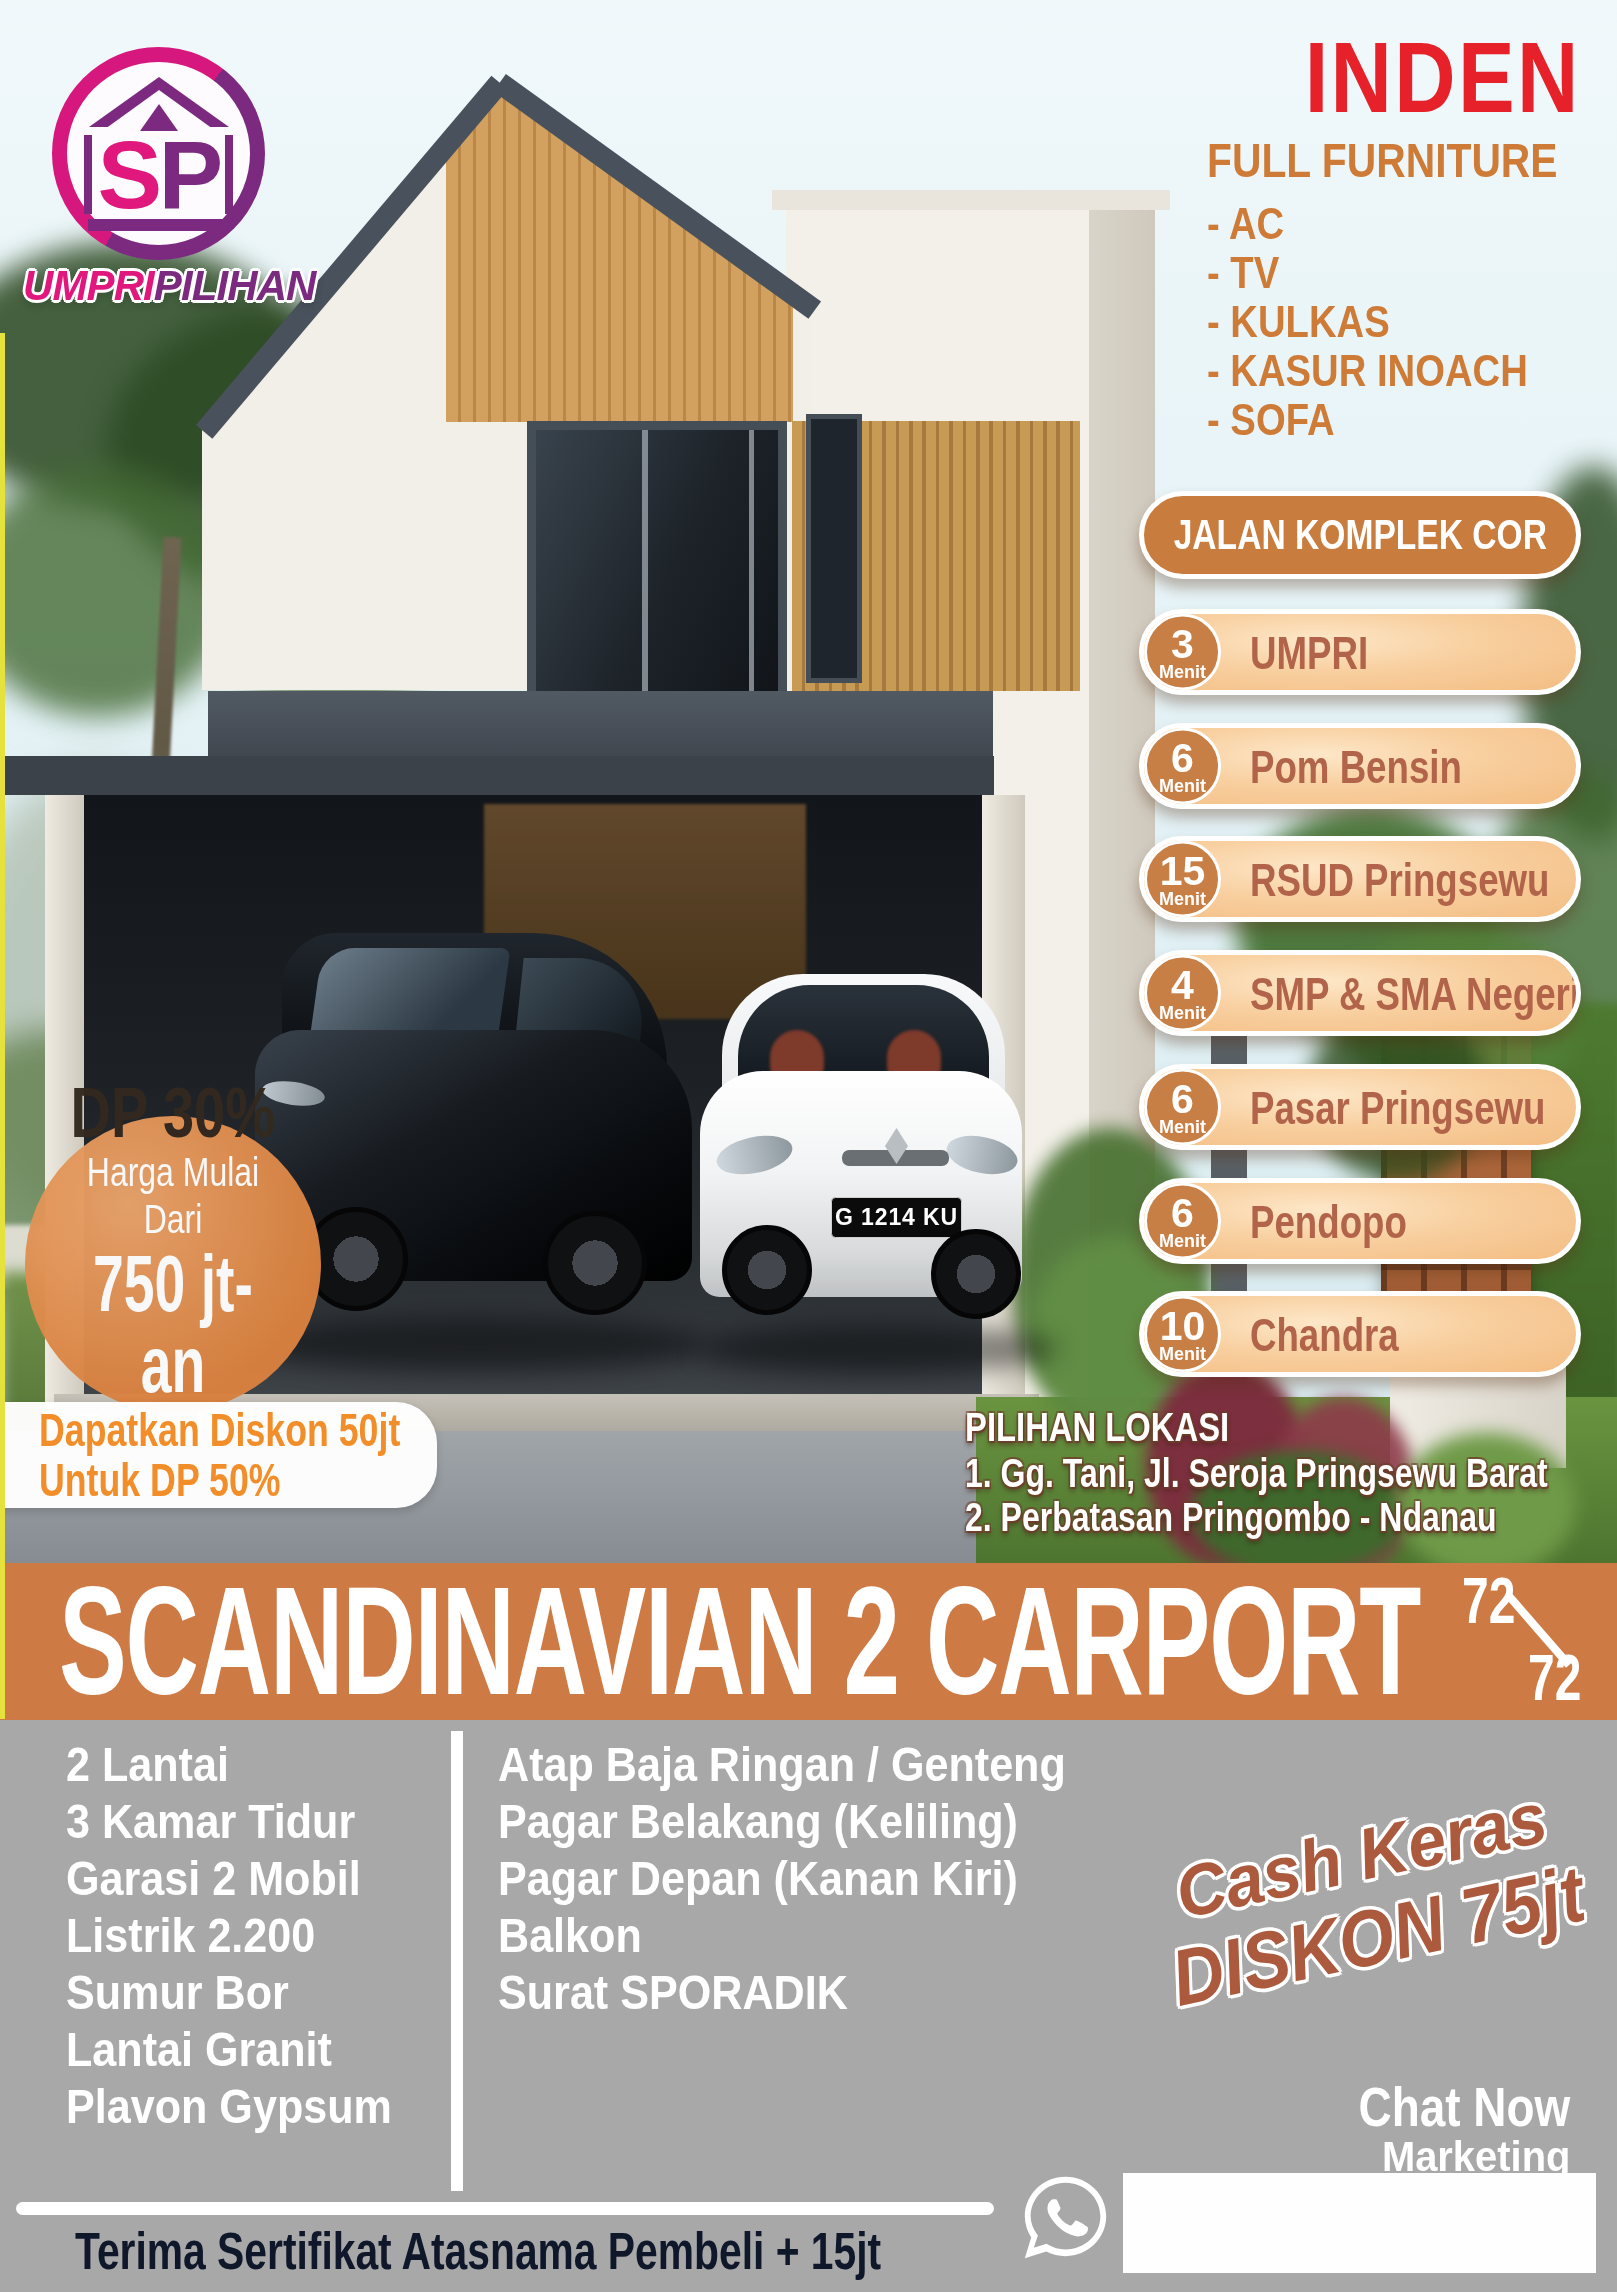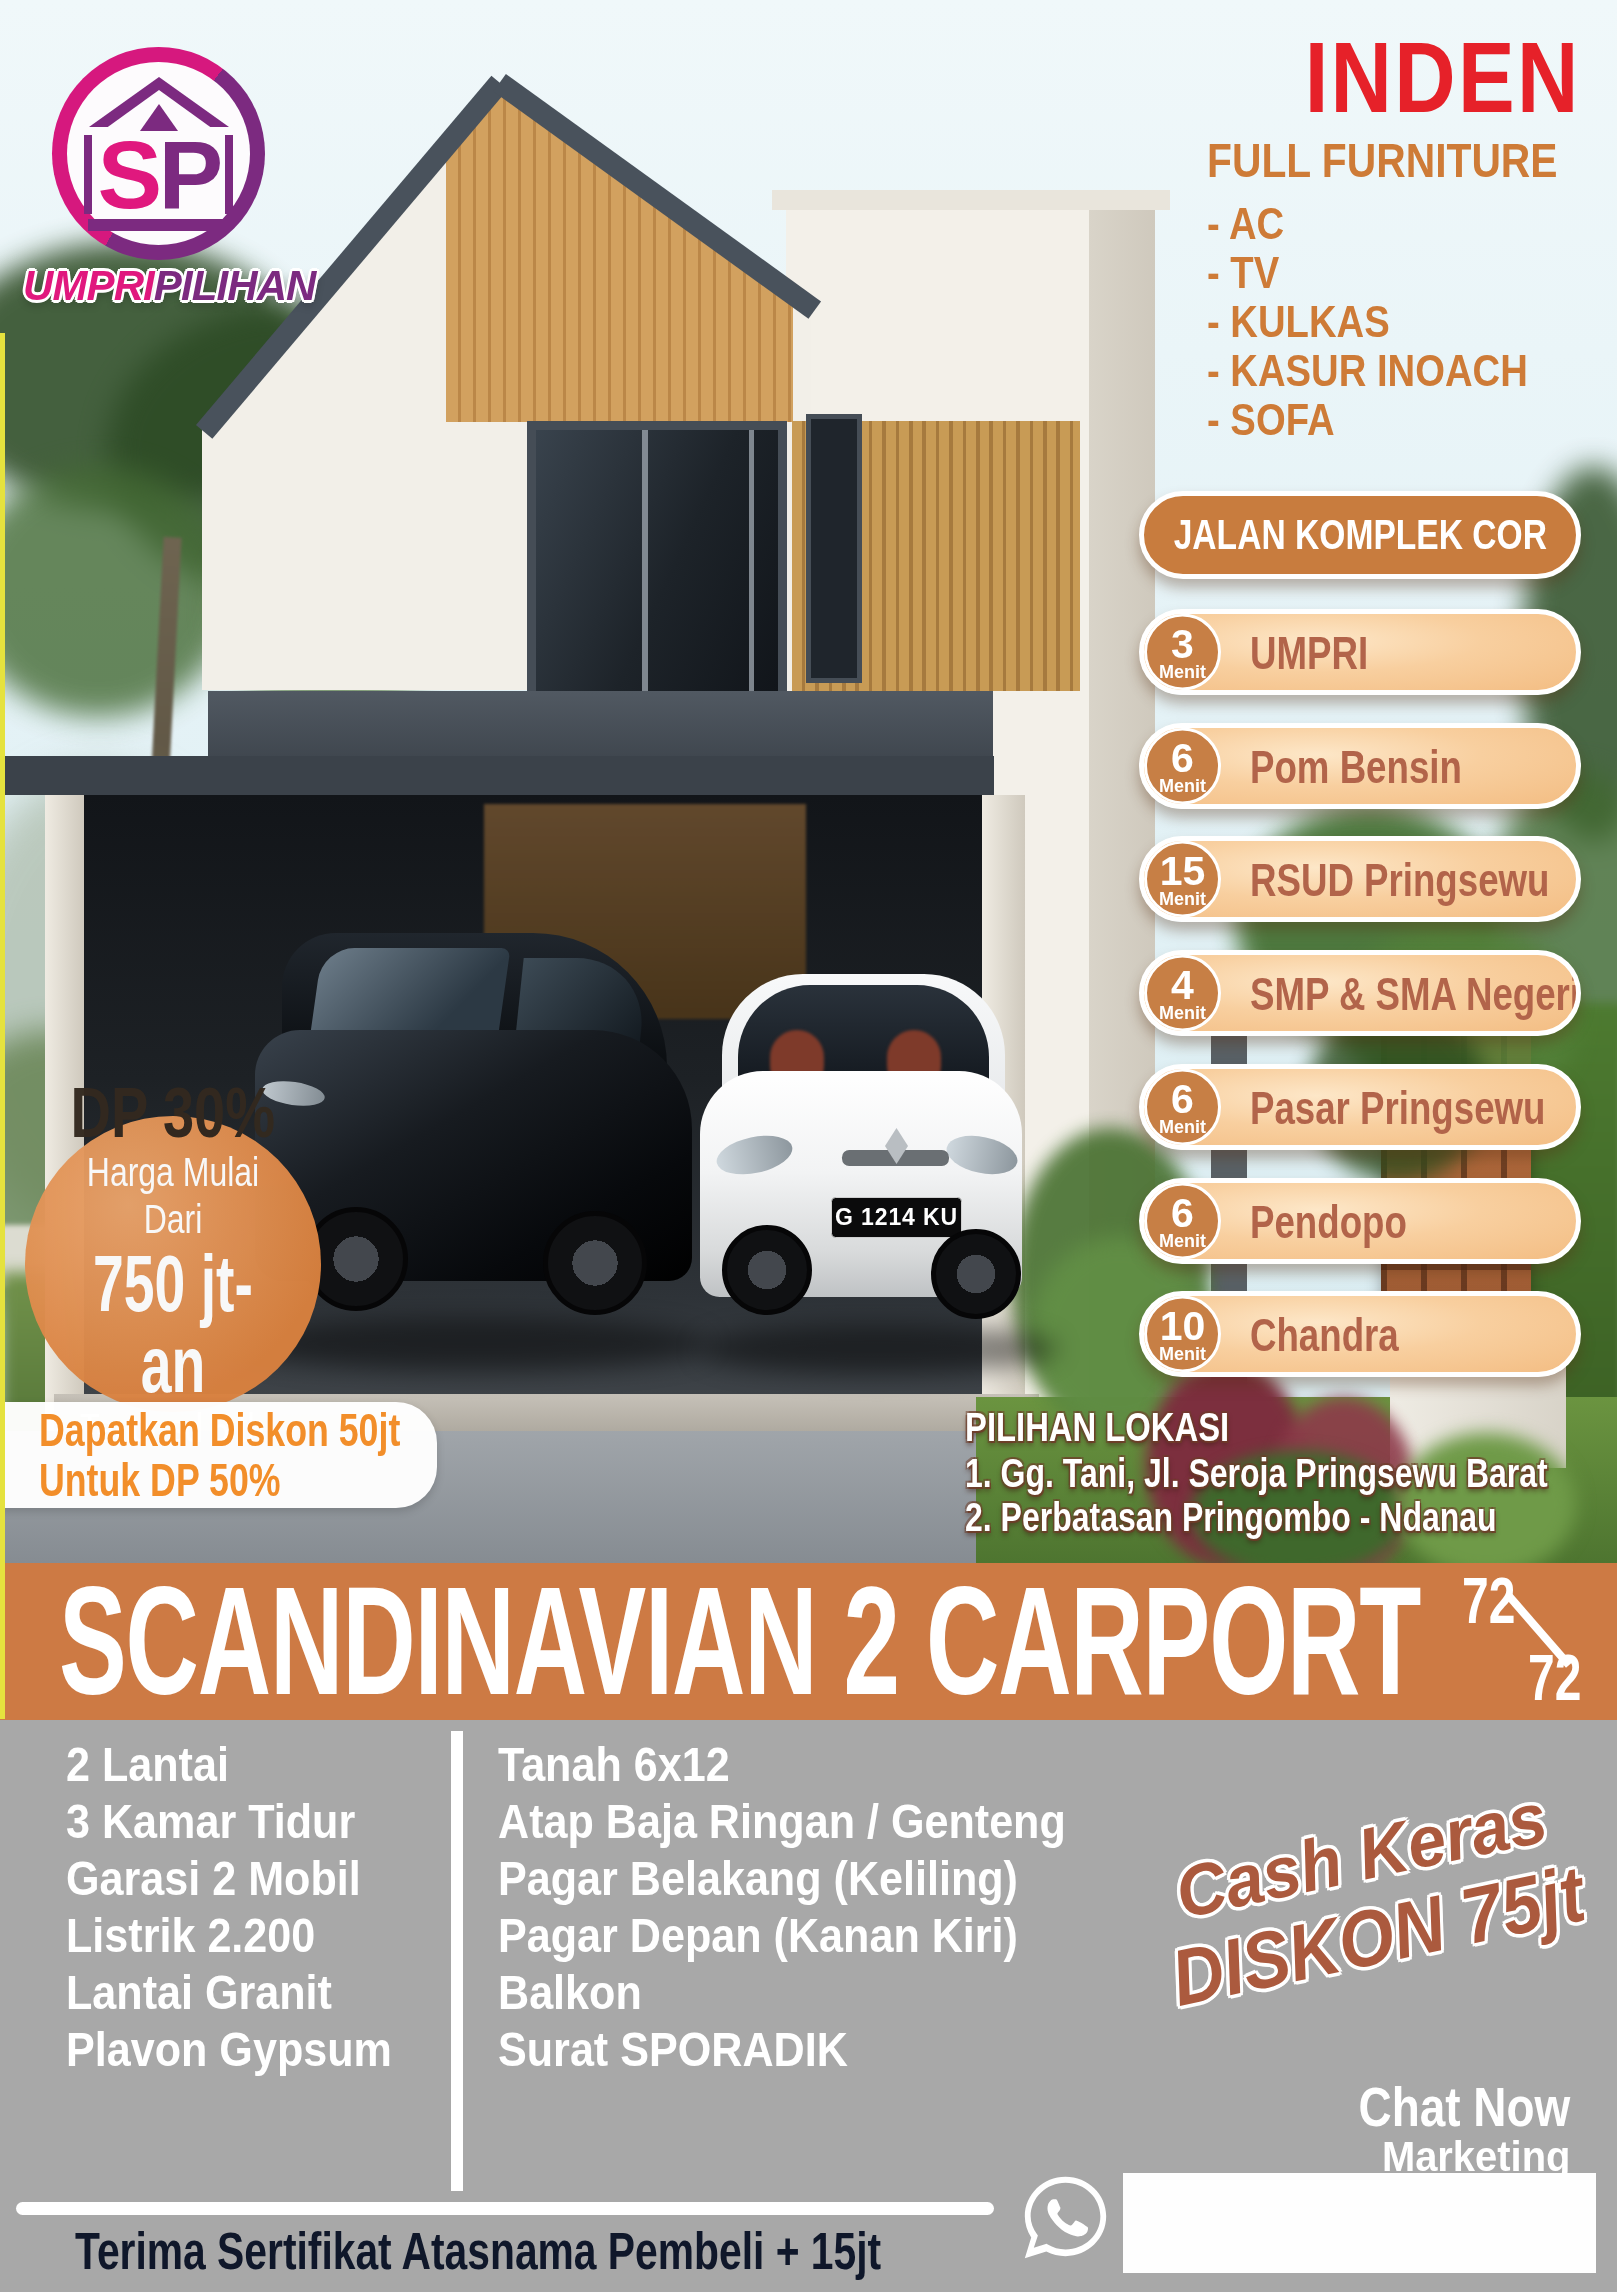--- a/index.html
+++ b/index.html
@@ -360,26 +360,26 @@
   <div class="frac" style="left:1462px;top:1569px"><span class="cx" style="transform:scaleX(.75)">72</span></div>
   <div class="fslash"></div>
   <div class="frac" style="left:1528px;top:1646px"><span class="cx" style="transform:scaleX(.75)">72</span></div>
 
   <div class="specs">
     <div class="speccol" style="left:66px">
       <div><span class="cx" style="transform:scaleX(.88)">2 Lantai</span></div>
       <div><span class="cx" style="transform:scaleX(.88)">3 Kamar Tidur</span></div>
       <div><span class="cx" style="transform:scaleX(.88)">Garasi 2 Mobil</span></div>
       <div><span class="cx" style="transform:scaleX(.88)">Listrik 2.200</span></div>
+      <div><span class="cx" style="transform:scaleX(.88)">Sumur Bor</span></div>
       <div><span class="cx" style="transform:scaleX(.88)">Lantai Granit</span></div>
       <div><span class="cx" style="transform:scaleX(.88)">Plavon Gypsum</span></div>
     </div>
     <div class="specdiv"></div>
     <div class="speccol" style="left:498px">
-      <div><span class="cx" style="transform:scaleX(.88)">Tanah 6x12</span></div>
       <div><span class="cx" style="transform:scaleX(.88)">Atap Baja Ringan / Genteng</span></div>
       <div><span class="cx" style="transform:scaleX(.88)">Pagar Belakang (Keliling)</span></div>
       <div><span class="cx" style="transform:scaleX(.88)">Pagar Depan (Kanan Kiri)</span></div>
       <div><span class="cx" style="transform:scaleX(.88)">Balkon</span></div>
       <div><span class="cx" style="transform:scaleX(.88)">Surat SPORADIK</span></div>
     </div>
 
     <div class="cash">
       <div class="l1"><span class="cxc" style="transform:scaleX(.95)">Cash Keras</span></div>
       <div class="l2"><span class="cxc" style="transform:scaleX(.9)">DISKON 75jt</span></div>

